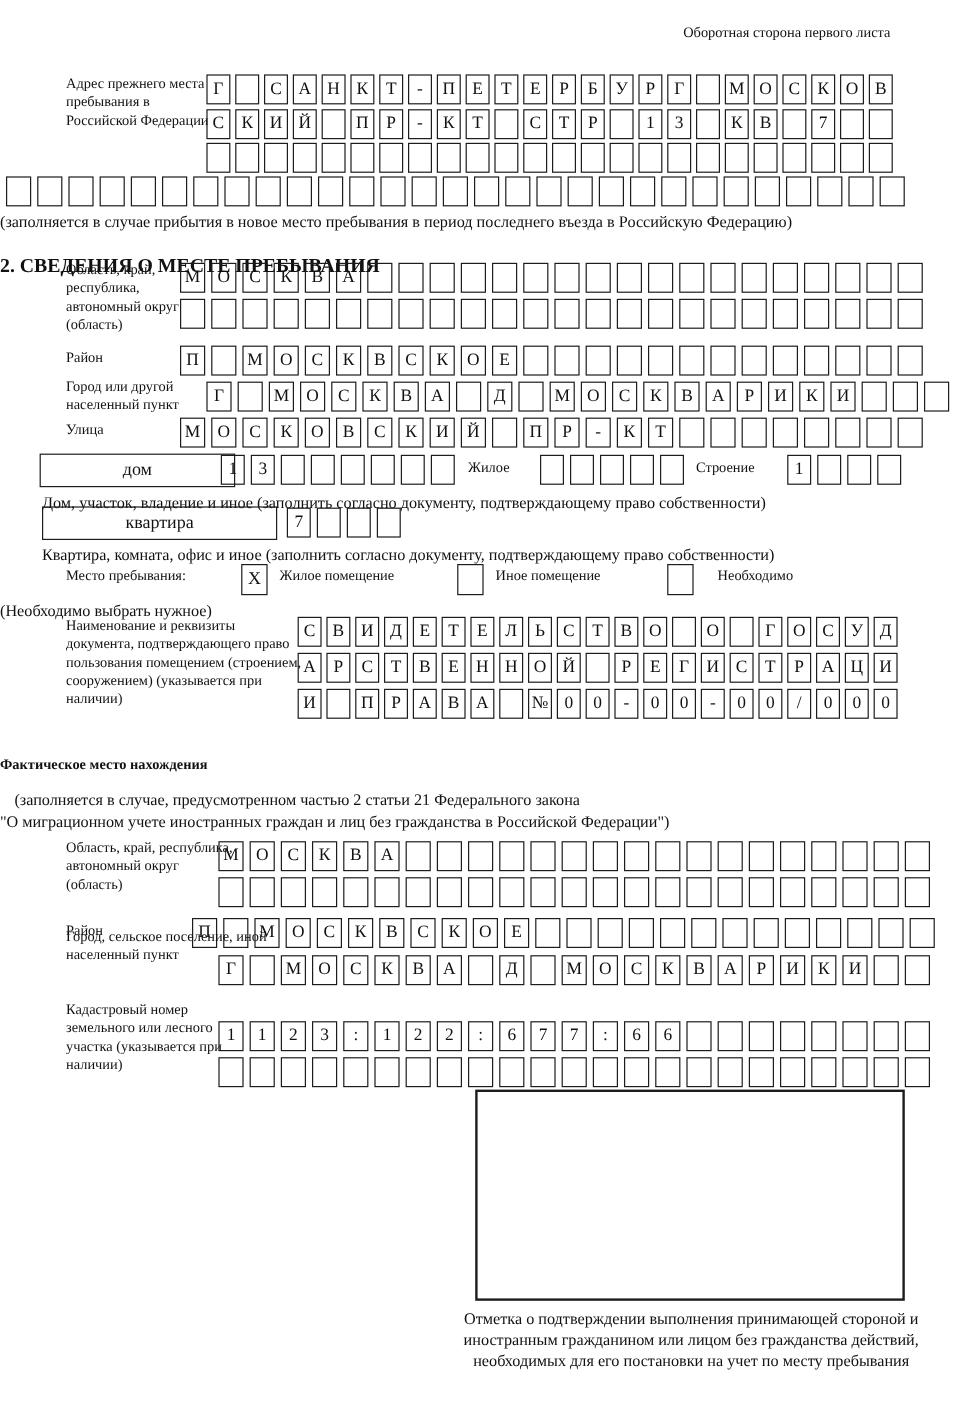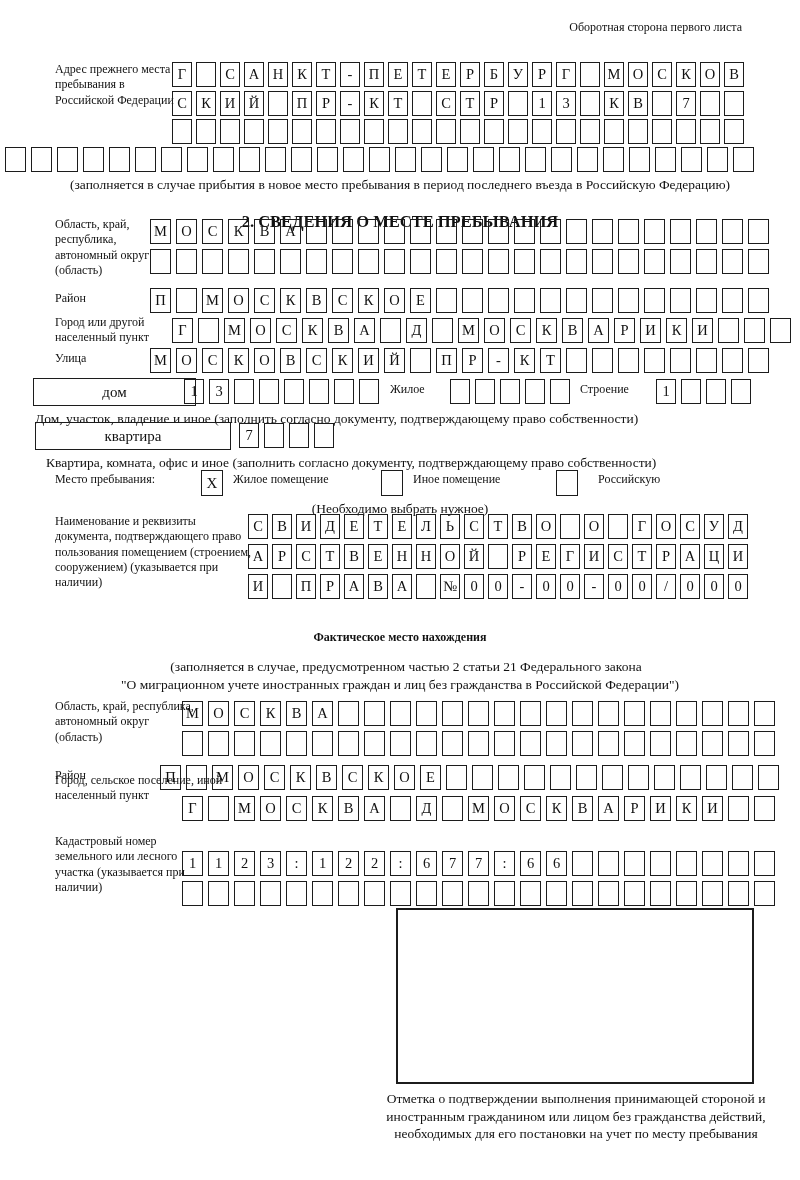--- a/index.html
+++ b/index.html
@@ -5,21 +5,21 @@
   * { margin:0; padding:0; box-sizing:border-box; }
   html,body { background:#ffffff; }
   body {
     width:800px; height:1180px; position:relative;
     font-family:"Liberation Serif","DejaVu Serif",serif;
     color:#111;
   }
   .abs { position:absolute; }
   .label { font-size:12px; line-height:1.28; }
   .caption { font-size:13.5px; line-height:1.3; }
-  .centered { left:0; width:800px; text-align:center; }
+  .centered { left:0; width:800px; }
   .title { font-weight:bold; font-size:16.5px; }
   .cellrow { display:flex; }
   .cell {
     display:inline-flex; align-items:center; justify-content:center;
     width:20px; height:25px; flex:none;
     border:1.6px solid #1c1c1c; margin-right:4px;
     font-size:14.5px; line-height:1;
   }
   .p26 .cell { width:21px; margin-right:5px; }
   .p25 .cell { width:20px; margin-right:5px; }
@@ -324,29 +324,29 @@
 
 <div class="abs widebox" style="left:35px; top:422px; width:196px;">
   <span>квартира</span>
 </div>
 <div class="abs cellrow p25" style="left:239px; top:423px;">
     <span class="cell">7</span>
     <span class="cell"></span>
     <span class="cell"></span>
     <span class="cell"></span>
   </div>
-<div class="abs caption" style="left:46px; top:454px;">Квартира, комната, офис и иное (заполнить согласно документу, подтверждающему право собственности)</div>
+<div class="abs caption" style="left:35px; top:454px;">Квартира, комната, офис и иное (заполнить согласно документу, подтверждающему право собственности)</div>
 
 <div class="abs label" style="left:55px; top:472px;">Место пребывания:</div>
 <div class="abs checkcell" style="left:201px; top:470px;">X</div>
 <div class="abs label" style="left:233px; top:472px;">Жилое помещение</div>
 <div class="abs checkcell" style="left:381px; top:470px;"></div>
 <div class="abs label" style="left:413px; top:472px;">Иное помещение</div>
 <div class="abs checkcell" style="left:556px; top:470px;"></div>
-<div class="abs label" style="left:598px; top:472px;">Российскую</div>
+<div class="abs label" style="left:598px; top:472px;">Необходимо</div>
 <div class="abs caption centered" style="top:500px;">(Необходимо выбрать нужное)</div>
 
 <div class="abs label" style="left:55px; top:514px; width:198px;">Наименование и реквизиты документа, подтверждающего право пользования помещением (строением, сооружением) (указывается при наличии)</div>
 <div class="abs cellrow" style="left:248px; top:514px;">
     <span class="cell">С</span>
     <span class="cell">В</span>
     <span class="cell">И</span>
     <span class="cell">Д</span>
     <span class="cell">Е</span>
     <span class="cell">Т</span>

